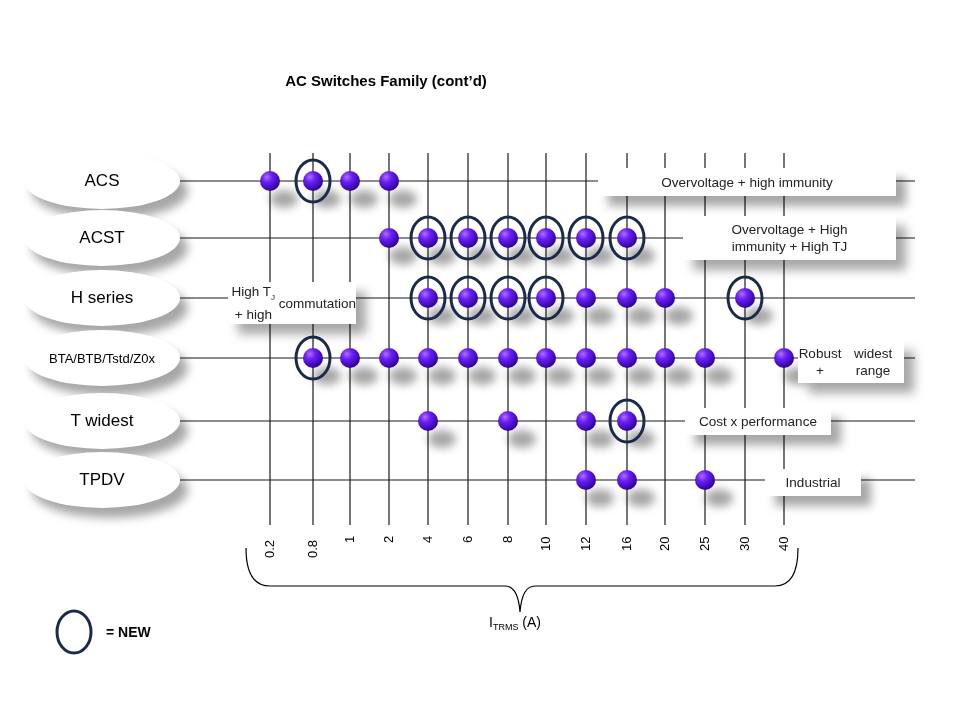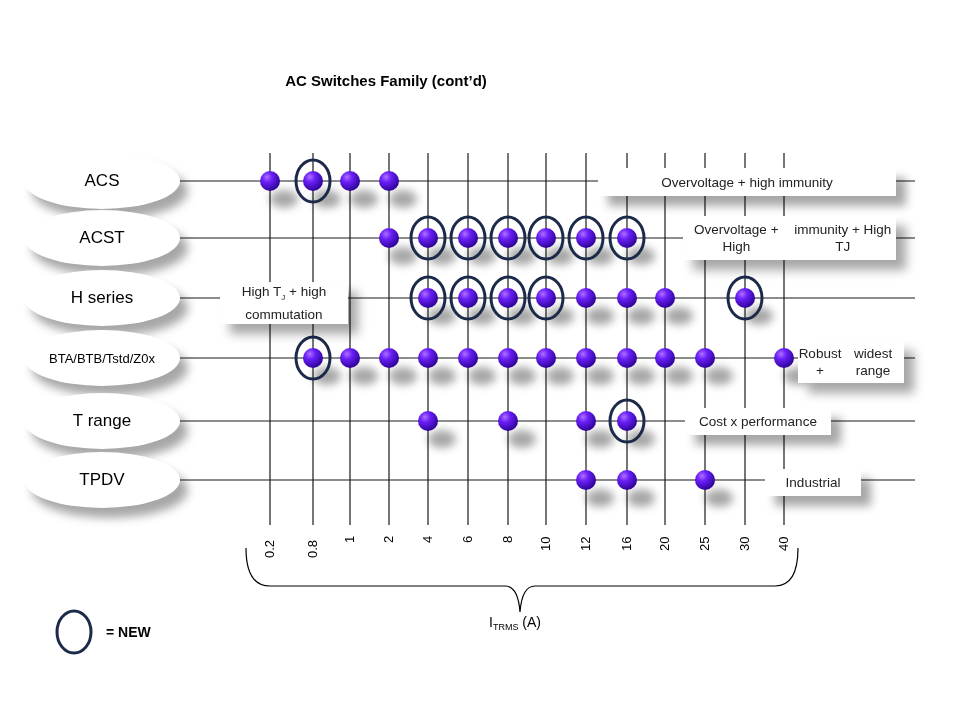--- a/index.html
+++ b/index.html
@@ -155,32 +155,32 @@
   <g id="legend-ring">
     <ellipse cx="74" cy="632" rx="17" ry="21" fill="none" stroke="#1c2a4a" stroke-width="3"></ellipse>
   </g>
 </svg>
 
 <div id="labels">
     <div class="row-label" style="left: 24px; top: 153px;">ACS</div>
     <div class="row-label" style="left: 24px; top: 210px; text-align: center;">ACST</div>
     <div class="row-label" style="left: 24px; top: 270px;">H series</div>
     <div class="row-label small" style="left: 24px; top: 330px;">BTA/BTB/Tstd/Z0x</div>
-    <div class="row-label" style="left: 24px; top: 393px;">T range</div>
+    <div class="row-label" style="left: 24px; top: 393px;">T widest</div>
     <div class="row-label" style="left: 24px; top: 452px;">TPDV</div>
   </div>
 
 <div id="callout-acs" class="callout" style="left:598px;top:168px;width:298px;height:28px;">
     <span>Overvoltage + high immunity</span>
   </div>
-<div id="callout-acst" class="callout" style="left:683px;top:216px;width:213px;height:44px;flex-direction:row;">
+<div id="callout-acst" class="callout" style="left:683px;top:216px;width:213px;height:44px;flex-direction:column;">
   <span>Overvoltage + High</span>
   <span>immunity + High TJ</span>
 </div>
-<div id="callout-h" class="callout" style="left:220px;top:282px;width:128px;height:42px;flex-direction:column;">
+<div id="callout-h" class="callout" style="left:228px;top:282px;width:128px;height:42px;">
   <span><span>High T</span><sub style="font-size:8px">J</sub><span> + high</span></span>
   <span>commutation</span>
 </div>
 <div id="callout-bta" class="callout" style="left:798px;top:341px;width:106px;height:42px;flex-direction:row;">
   <span>Robust +</span>
   <span>widest range</span>
 </div>
 <div id="callout-t" class="callout" style="left:685px;top:408px;width:146px;height:27px;text-align:center;">
     <span>Cost x performance</span>
   </div>

